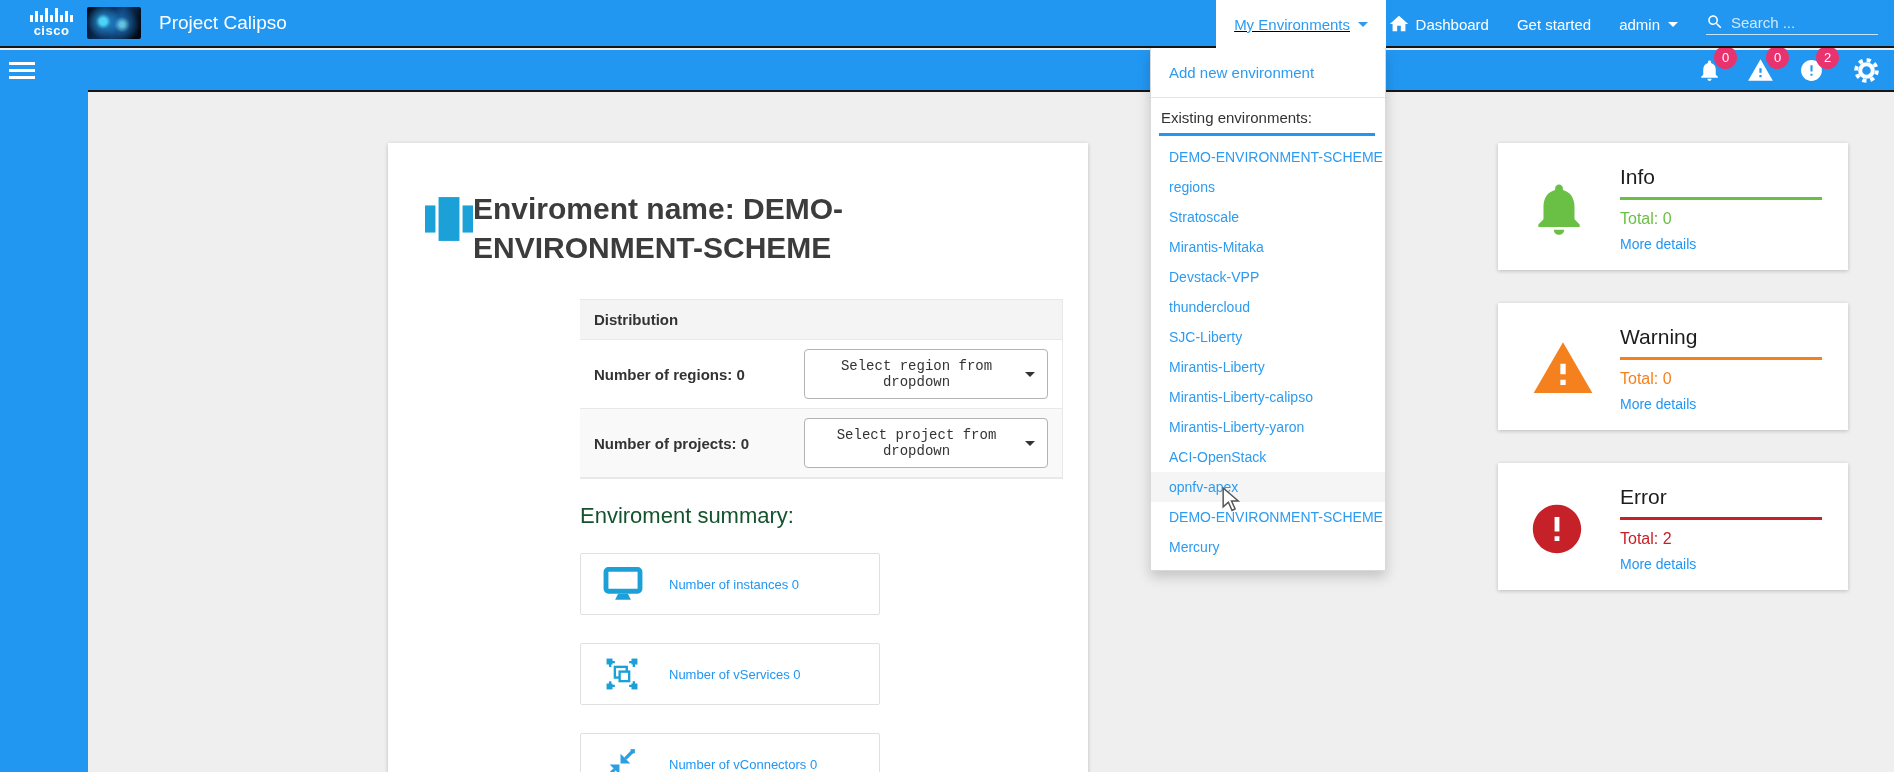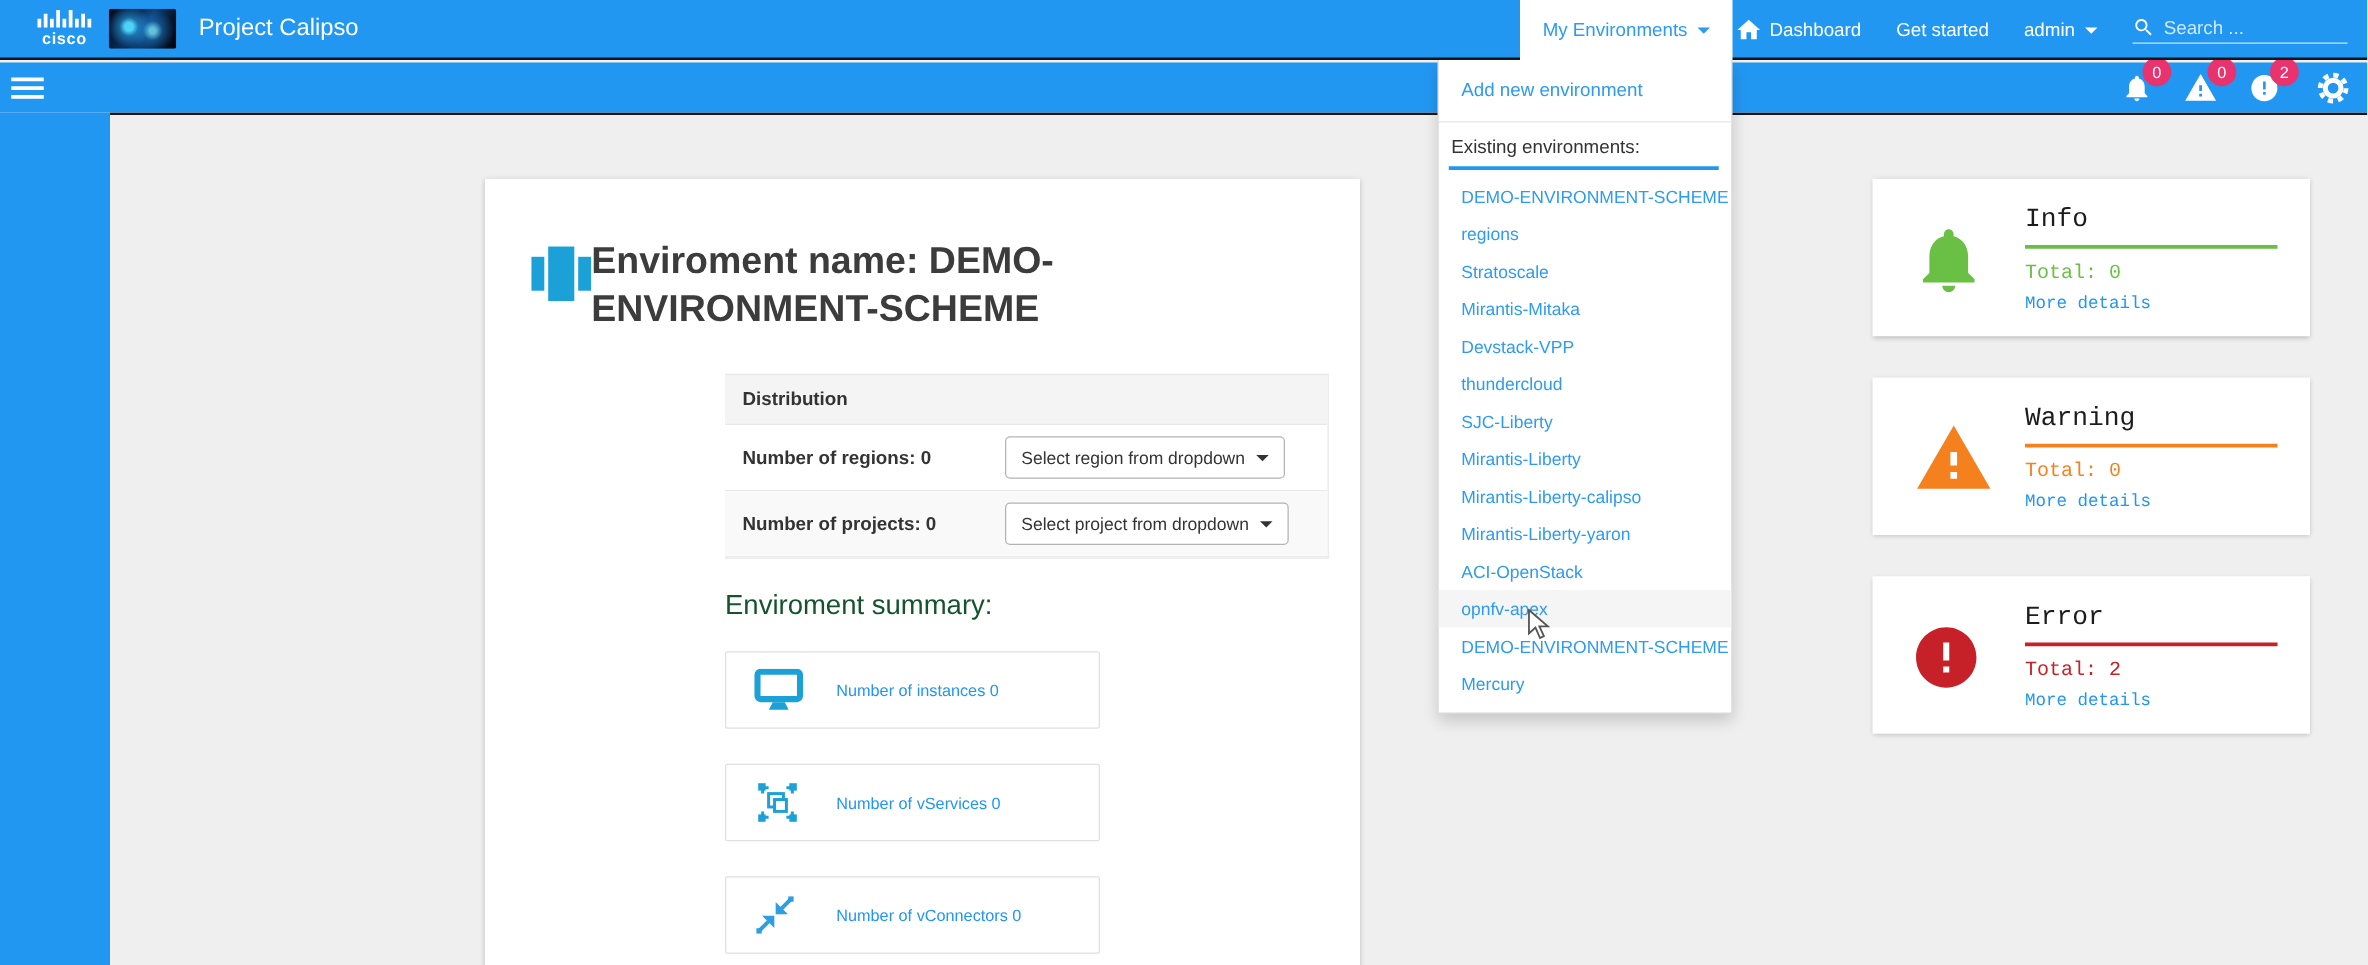--- a/index.html
+++ b/index.html
@@ -16,21 +16,21 @@
   .cisco-bars i { display:block; width:3px; background:#fff; }
   .cisco-word { color:#fff; font-size:13px; font-weight:bold; letter-spacing:.5px; }
   .thumb { width:54px; height:32px; border-radius:2px; margin-right:18px;
            background:
              radial-gradient(circle at 30% 45%, rgba(80,220,255,.95) 0 8%, rgba(40,160,230,.55) 18%, rgba(0,0,0,0) 40%),
              radial-gradient(circle at 65% 55%, rgba(120,230,255,.8) 0 6%, rgba(30,120,200,.5) 20%, rgba(0,0,0,0) 45%),
              linear-gradient(115deg,#020917 0%,#0a2c58 35%,#0d3f72 55%,#051427 80%,#01040c 100%); }
   .brand-title { color:#fff; font-size:19px; }
 
   .nav-env { position:absolute; right:508px; top:0; height:48px; background:#fff; z-index:51;
-             display:flex; align-items:center; padding:0 18px; cursor:pointer; }
+             display:flex; align-items:center; padding:0 18px; cursor:pointer;text-decoration:underline; }
   .nav-env span { color:#2d9bf0; font-size:15px; }
   .caret { display:inline-block; width:0; height:0; border-left:5px solid transparent;
            border-right:5px solid transparent; border-top:5px solid currentColor; margin-left:8px; }
   .nav-env .caret { color:#2d9bf0; }
 
   .nav-right { position:absolute; right:0; top:0; height:48px; display:flex; align-items:center;
                gap:28px; padding-right:16px; z-index:41; }
   .nav-item { color:#fff; font-size:15px; display:flex; align-items:center; cursor:pointer; white-space:nowrap; }
   .nav-item svg { margin-right:6px; }
   .search-box { display:flex; align-items:center; border-bottom:1px solid rgba(255,255,255,.75);
@@ -64,34 +64,34 @@
   .card-title { font-size:30px; color:#3c3c3c; line-height:1.3; width:430px; }
   .card-body { margin:26px 25px 0 192px; }
   .dist-table { border:1px solid #e8e8e8; border-left:none; border-right:1px solid #e8e8e8; }
   .dist-header { background:#f4f4f4; font-weight:bold; font-size:15px; color:#333; padding:11px 14px;
                  border-bottom:1px solid #e8e8e8; }
   .dist-row { display:flex; align-items:center; padding:9px 14px; border-bottom:1px solid #e8e8e8; }
   .dist-row.alt { background:#f9f9f9; }
   .dist-label { font-weight:bold; font-size:15px; color:#333; width:210px; flex:0 0 auto; }
   .dist-btn { background:#fff; border:1px solid #b3b3b3; border-radius:4px; padding:8px 12px; font-size:14px;
               color:#333; cursor:pointer; display:inline-flex; align-items:center;
-              font-family:Liberation Sans, sans-serif;justify-content:space-between; }
+              font-family:Liberation Mono, monospace;justify-content:space-between; }
   .dist-btn .caret { color:#333; margin-left:9px; }
   .summary-heading { font-size:22px; color:#14532d; margin:24px 0 24px; font-weight:normal; }
   .sum-card { width:300px; height:62px; border:1px solid #e0e0e0; border-radius:2px; background:#fff;
               display:flex; align-items:center; padding-left:22px; margin-bottom:28px; }
   .sum-card .sum-icon { flex:0 0 42px; display:flex; align-items:center; }
   .sum-label { margin-left:24px; color:#2196f3; font-size:13px; cursor:pointer; }
 
   
   .status-col { position:absolute; left:1410px; top:51px; width:350px; }
   .status-card { background:#fff; box-shadow:0 1px 4px rgba(0,0,0,.22); min-height:117px; margin-bottom:33px;
                  display:flex; padding:22px 26px 18px 30px; }
   .status-icon { flex:0 0 92px; display:flex; align-items:center; }
-  .status-text { flex:1;font-family:Liberation Mono, monospace; }
+  .status-text { flex:1; }
   .status-title { font-size:21px; color:#1c1c1c; padding-bottom:8px; border-bottom:3px solid #000; }
   .status-total { font-size:16px; margin-top:10px; }
   .status-link { font-size:14px; color:#2196f3; margin-top:8px; cursor:pointer; }
   .status-card.info .status-title { border-color:#6abf45; }
   .status-card.info .status-total { color:#6abf45; }
   .status-card.warning .status-title { border-color:#f5811e; }
   .status-card.warning .status-total { color:#f5811e; }
   .status-card.error .status-title { border-color:#c62128; }
   .status-card.error .status-total { color:#c62128; }
 

